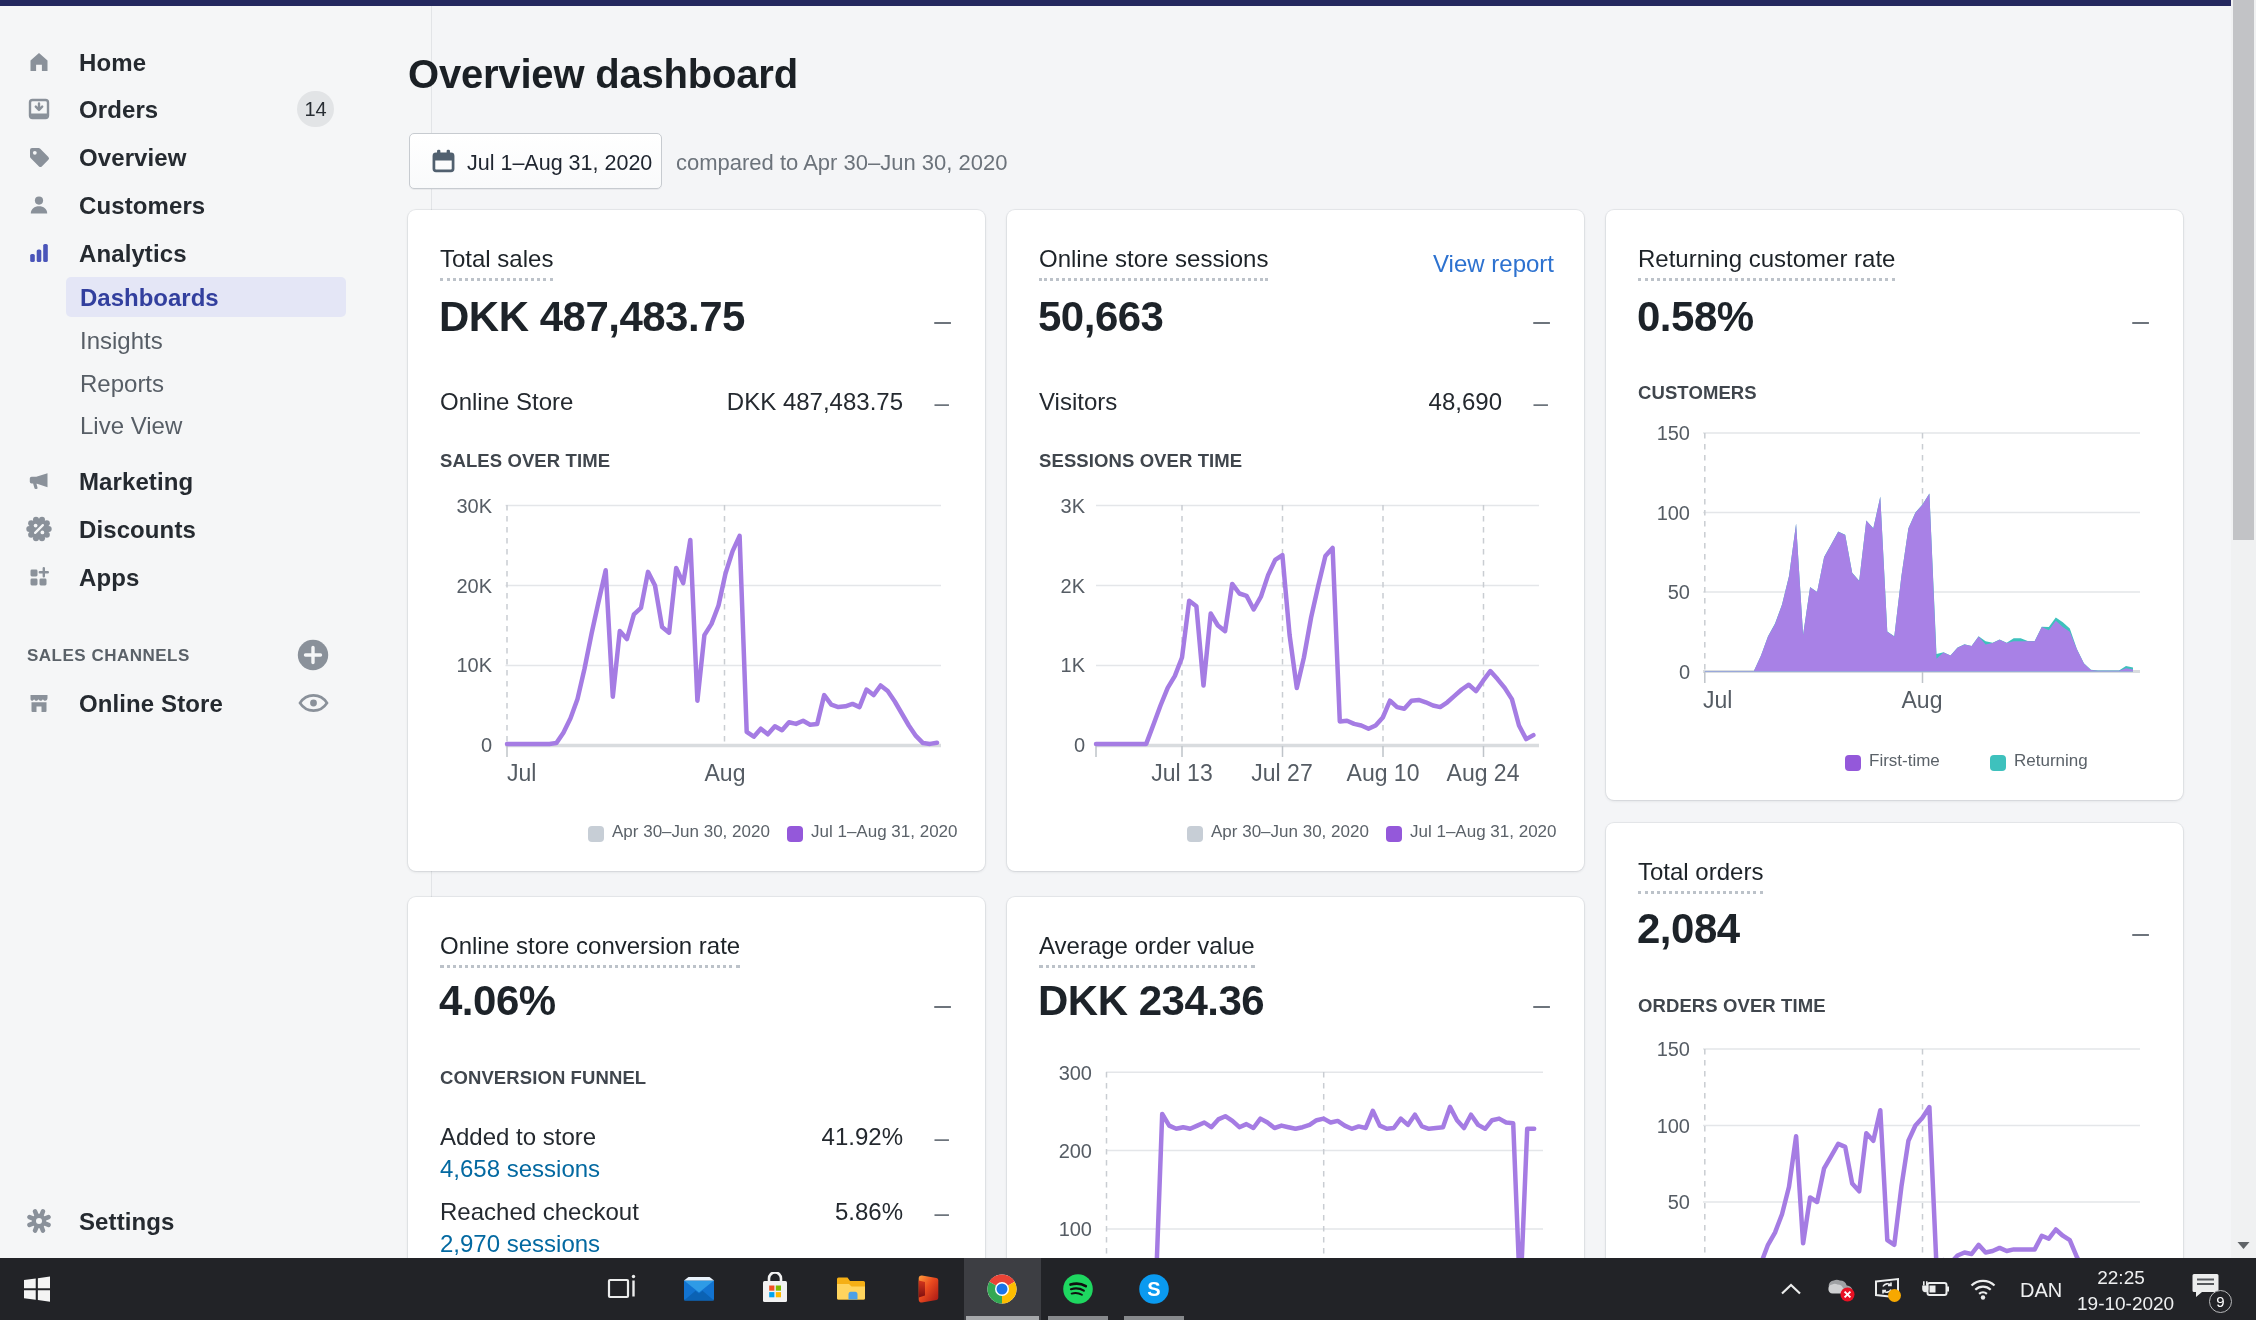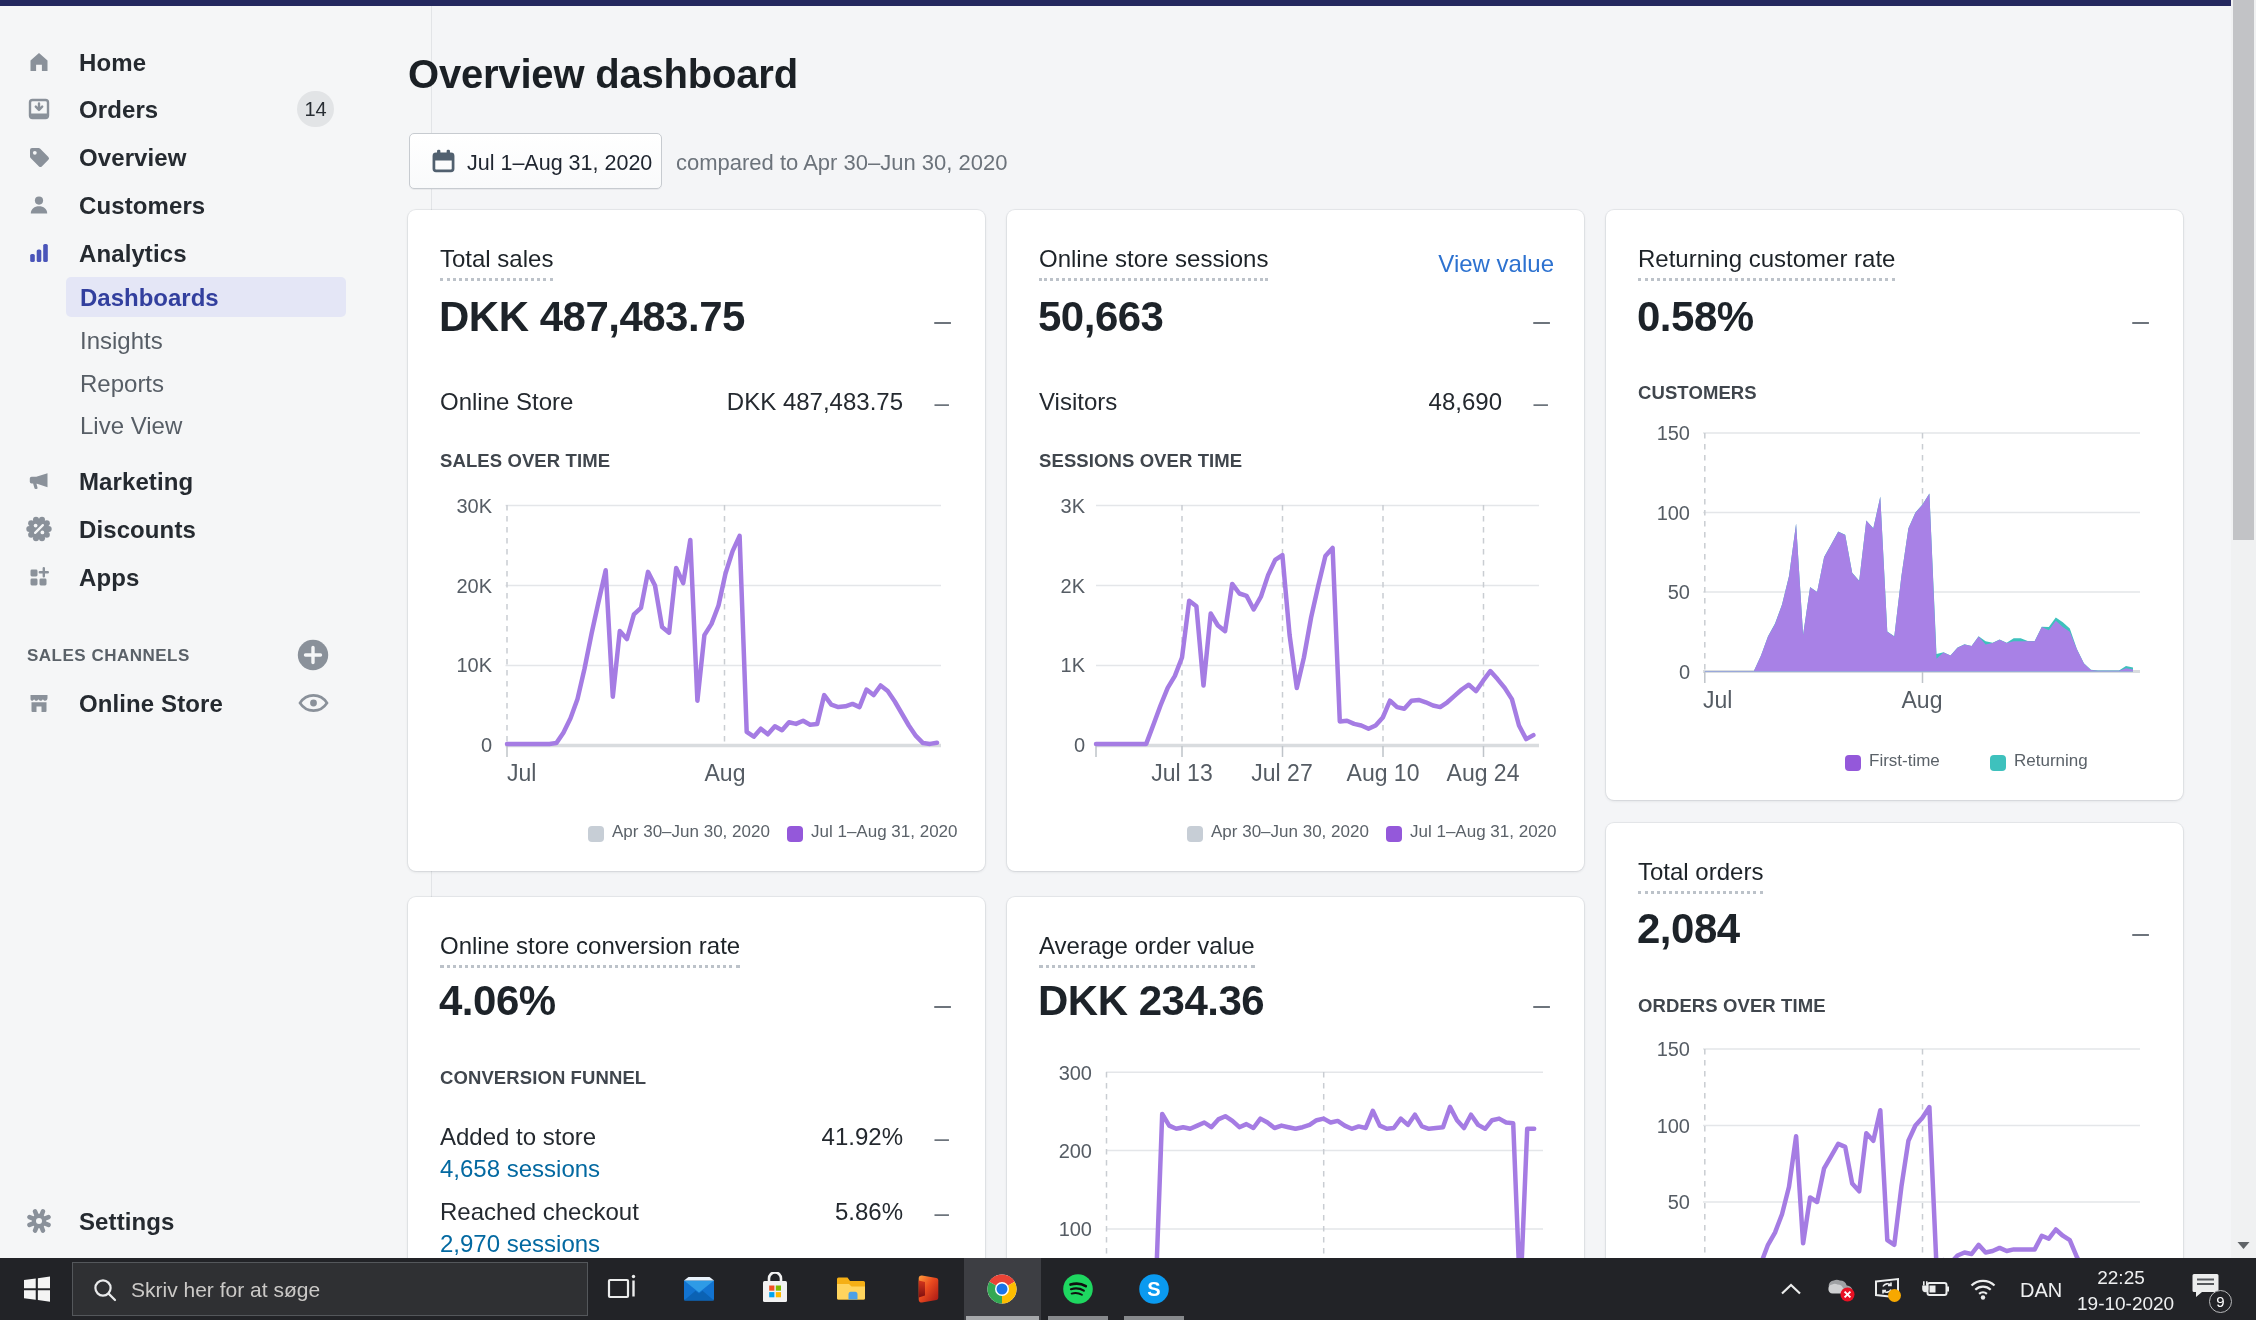--- a/index.html
+++ b/index.html
@@ -157,21 +157,21 @@
         <text x="507" y="781">Jul</text>
         <text x="725" y="781" text-anchor="middle">Aug</text>
       </g>
 <polyline points="507.0,743.9 514.0,743.9 521.1,743.9 528.1,743.9 535.2,743.9 542.2,743.9 549.3,743.9 556.4,743.1 563.4,732.7 570.5,718.3 577.5,699.1 584.5,668.7 591.6,633.5 598.6,601.5 605.7,570.3 612.8,696.7 619.8,631.1 626.9,639.1 633.9,614.3 641.0,607.9 648.0,571.9 655.0,585.5 662.1,627.1 669.1,632.7 676.2,567.9 683.2,583.1 690.3,539.9 697.4,700.7 704.4,635.1 711.5,623.9 718.5,605.5 725.5,573.5 732.6,551.1 739.6,535.9 746.7,731.9 753.8,736.7 760.8,728.7 767.8,734.3 774.9,726.3 782.0,730.3 789.0,722.3 796.0,723.9 803.1,720.7 810.1,724.7 817.2,723.9 824.2,695.1 831.3,704.7 838.3,707.1 845.4,706.3 852.5,703.9 859.5,707.1 866.5,689.5 873.6,695.1 880.6,685.5 887.7,691.1 894.8,701.5 901.8,713.5 908.8,725.5 915.9,735.9 923.0,743.1 930.0,743.9 937.0,742.7" fill="none" stroke="#a57ce3" stroke-width="4.5" stroke-linejoin="round" stroke-linecap="round"></polyline>
 </svg>
     <div class="leg" style="left:180px;top:612px"><span class="sq" style="background:#c7ced6"></span>Apr 30–Jun 30, 2020</div>
     <div class="leg" style="left:379px;top:612px"><span class="sq" style="background:#9458da"></span>Jul 1–Aug 31, 2020</div>
   </div>
 <div class="card" style="left:1007px;top:210px;width:577px;height:661px">
     <div class="ct" style="left:32px;top:37px">Online store sessions</div>
-    <div class="a" style="right:30px;top:40px;font-size:24px;color:#2d72d0">View value</div>
+    <div class="a" style="right:30px;top:40px;font-size:24px;color:#2d72d0">View report</div>
     <div class="big" style="left:31px;top:86px">50,663</div>
     <div class="dash" style="right:34px;top:96px">–</div>
     <div class="row" style="left:32px;top:178px">Visitors</div>
     <div class="row" style="right:82px;top:178px">48,690</div>
     <div class="dash" style="right:36px;top:180px;font-size:26px">–</div>
     <div class="lbl" style="left:32px;top:240px">SESSIONS OVER TIME</div>
     <svg class="a" style="left:22px;top:275px" width="535" height="305" viewBox="1029 485 535 305">
 <g stroke="#e4e6e9" stroke-width="1.5">
         <path d="M1096 505.5h443M1096 585.5h443M1096 665.5h443"></path>
       </g>
@@ -292,27 +292,20 @@
   </div>
 <div class="a" id="taskbar">
 <svg class="a" style="left:24px;top:18px" width="26" height="26" viewBox="0 0 25.5 25.5">
       <g fill="#f4f4f4">
         <path d="M0 4 11.5 2.4v9.5H0z"></path>
         <path d="M13.6 2.1 25.5 .4v11.5H13.6z"></path>
         <path d="M0 13.9h11.5v9.5L0 21.8z"></path>
         <path d="M13.6 13.9h11.9v11.3L13.6 23.5z"></path>
       </g>
     </svg>
-<div class="a" style="left:72px;top:4px;width:516px;height:54px;background:#2f3033;border:1.5px solid #54575b">
-<svg class="a" style="left:19px;top:14px" width="26" height="26" viewBox="0 0 26 26">
-        <circle cx="11" cy="11" r="7.6" fill="none" stroke="#e9eaeb" stroke-width="2.2"></circle>
-        <path d="M16.6 16.6 23 23" stroke="#e9eaeb" stroke-width="2.2" stroke-linecap="round"></path>
-      </svg>
-<div class="a" style="left:58px;top:15px;font-size:21px;color:#cbc9c7">Skriv her for at søge</div>
-    </div>
 <svg class="a" style="left:606px;top:14px" width="34" height="34" viewBox="0 0 34 34">
       <rect x="3" y="8" width="19" height="17" rx="1" fill="none" stroke="#eceded" stroke-width="2.2"></rect>
       <path d="M27.5 8.5v16" stroke="#eceded" stroke-width="2.4"></path>
       <circle cx="27.5" cy="4.5" r="1.7" fill="#eceded"></circle>
     </svg>
 <svg class="a" style="left:682px;top:16px" width="34" height="30" viewBox="0 0 34 30">
       <path d="M2 6.5h30V25a1.5 1.5 0 0 1-1.5 1.5h-27A1.5 1.5 0 0 1 2 25z" fill="#1273d0"></path>
       <path d="M2 6.5h30L17 18.5z" fill="#2e9be6"></path>
       <path d="M2 26.5 13.5 16.8 17 19.5l3.5-2.7L32 26.5z" fill="#0b62b4"></path>
       <path d="M17 18.5 2 6.5h30z" fill="none"></path>

